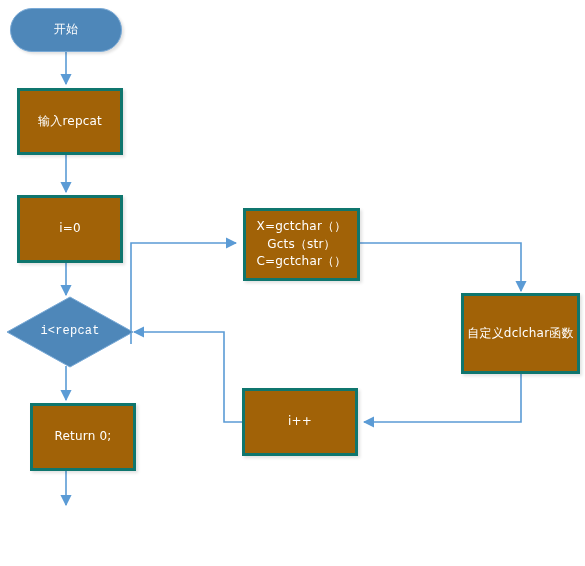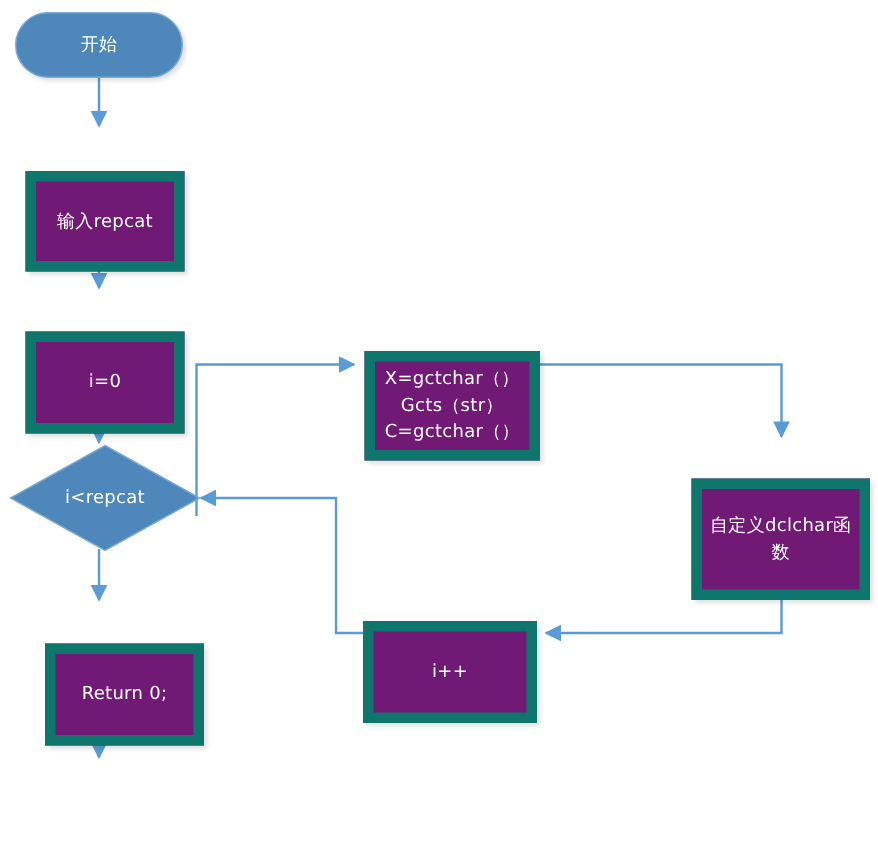--- a/index.html
+++ b/index.html
@@ -33,35 +33,35 @@
     align-items: center;
     justify-content: center;
     text-align: center;
     color: #ffffff;
     font-size: 12px;
     line-height: 1.45;
     letter-spacing: 0.2px;
     z-index: 3;
   }
   .node.process {
-    background: #701a75;
-    border: 7px solid #0f766e;
+    background: #a16207;
+    border: 3px solid #0f766e;
     box-shadow: 2px 2px 3px rgba(0,0,0,0.12);
-    margin-top: 26px;
   }
   .node.terminator {
     background: #4E87B9;
     border: 1px solid #78A9D6;
     border-radius: 999px;
     box-shadow: 2px 2px 3px rgba(0,0,0,0.12);
   }
   .node.decision {
     background: transparent;
     border: none;
     box-shadow: none;
+    font-family: Liberation Mono, monospace;
   }
   .decision .dia-shape {
     position: absolute;
     left: 0; top: 0;
     width: 100%; height: 100%;
   }
   .decision .dia-label {
     position: relative;
     z-index: 2;
   }

